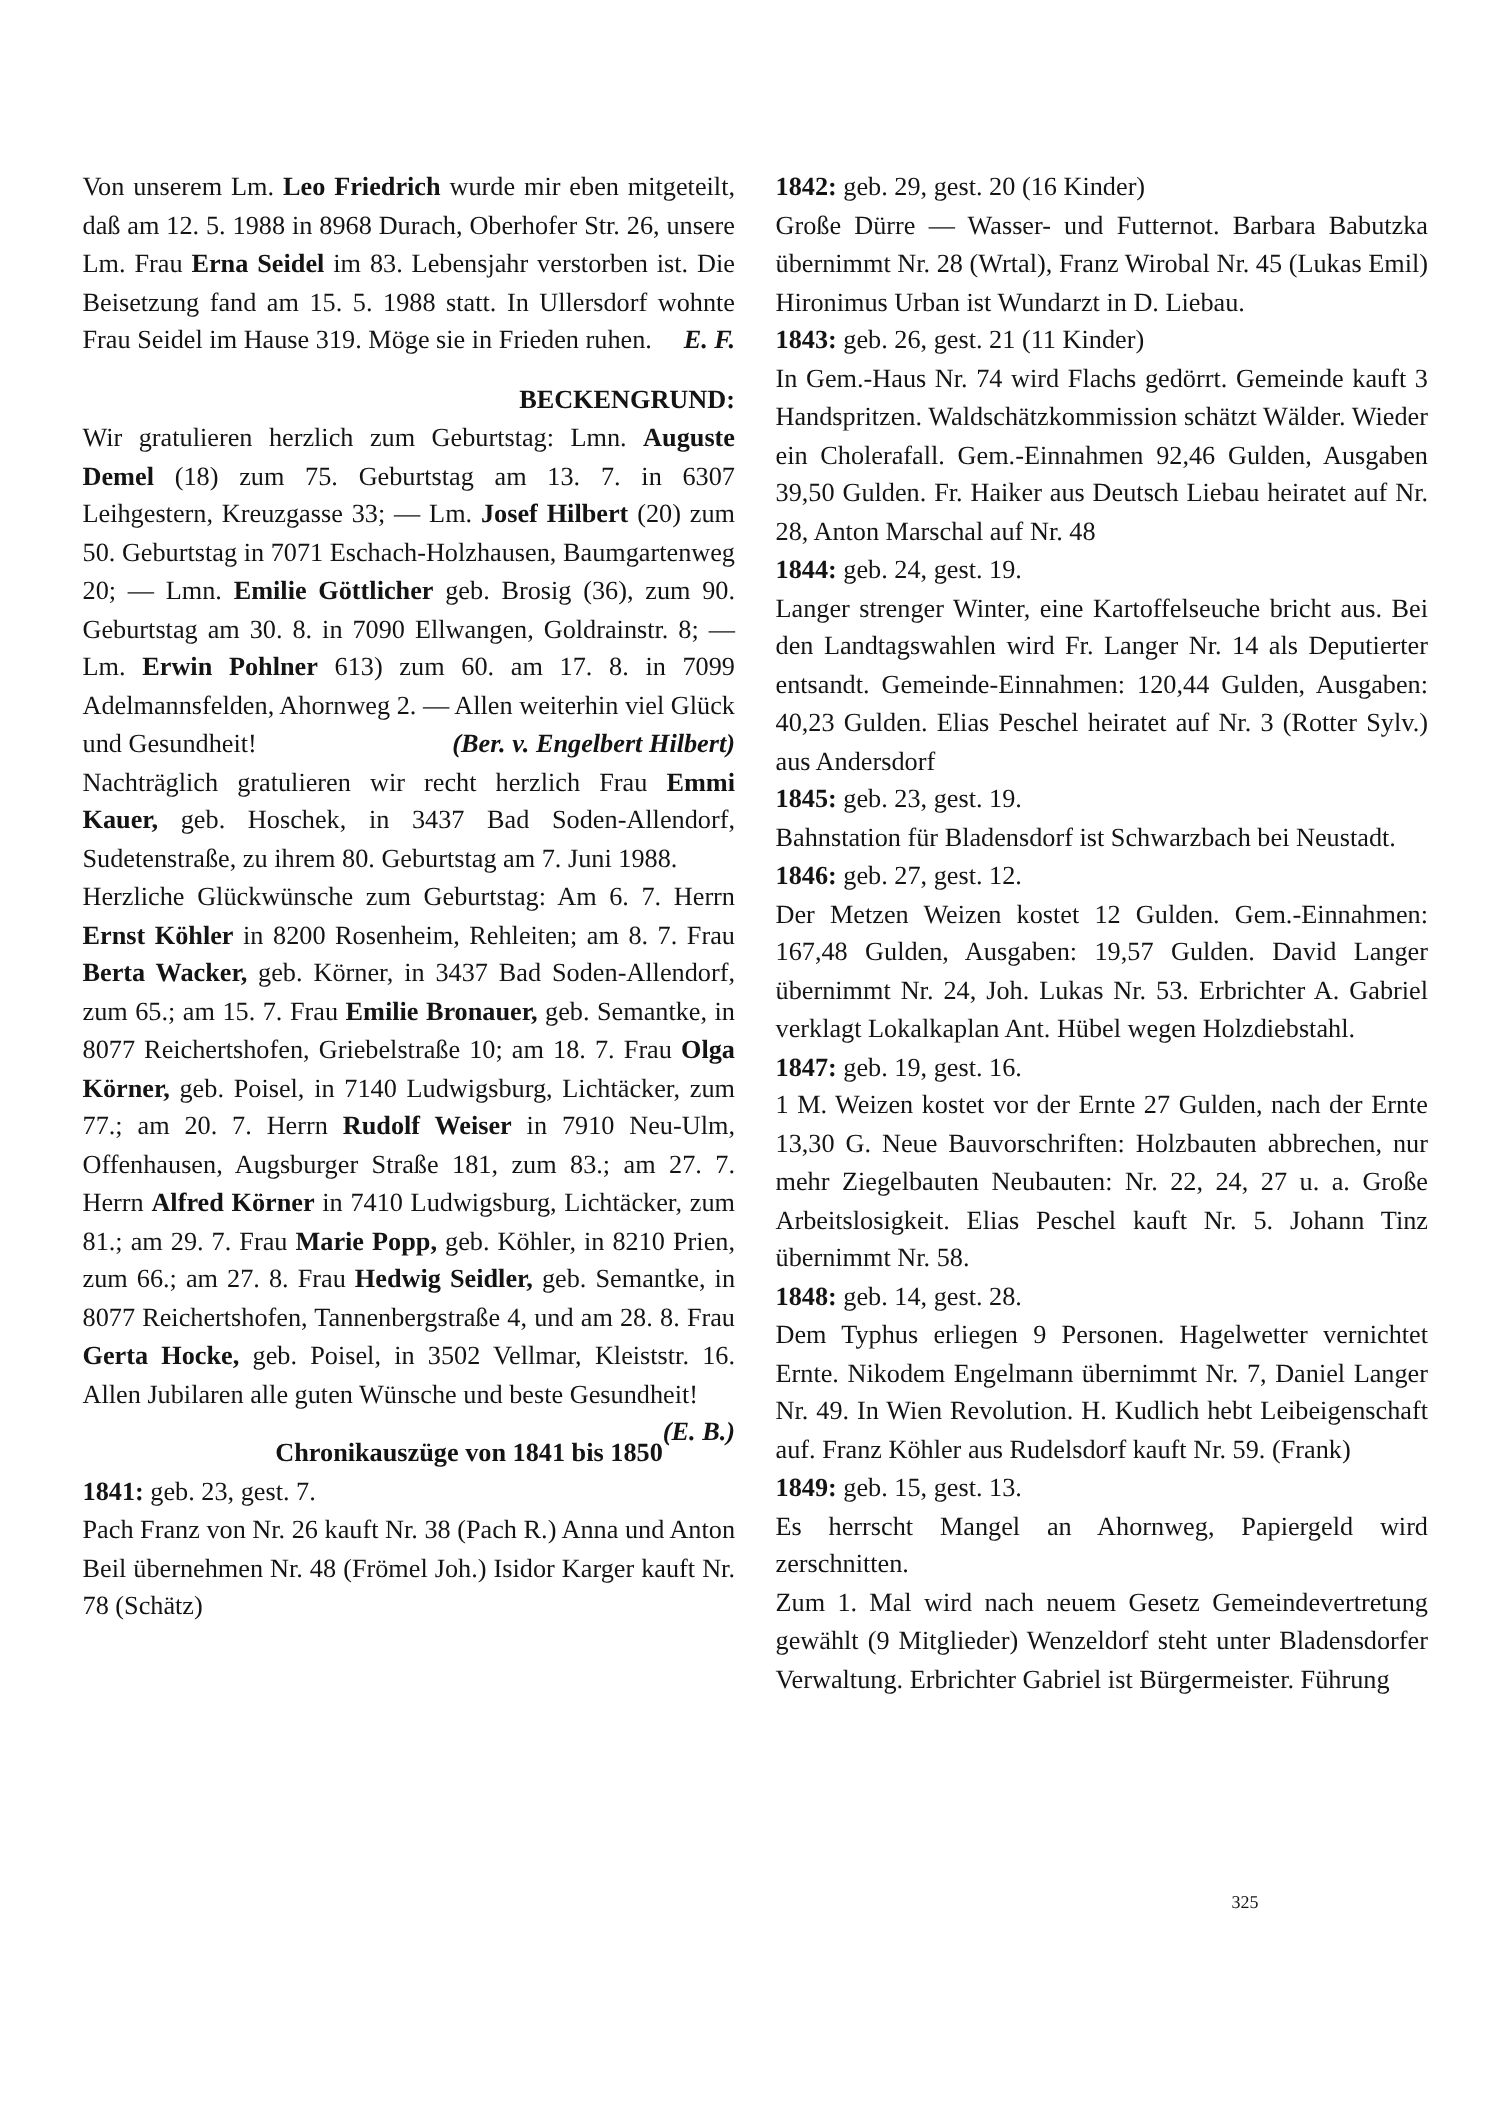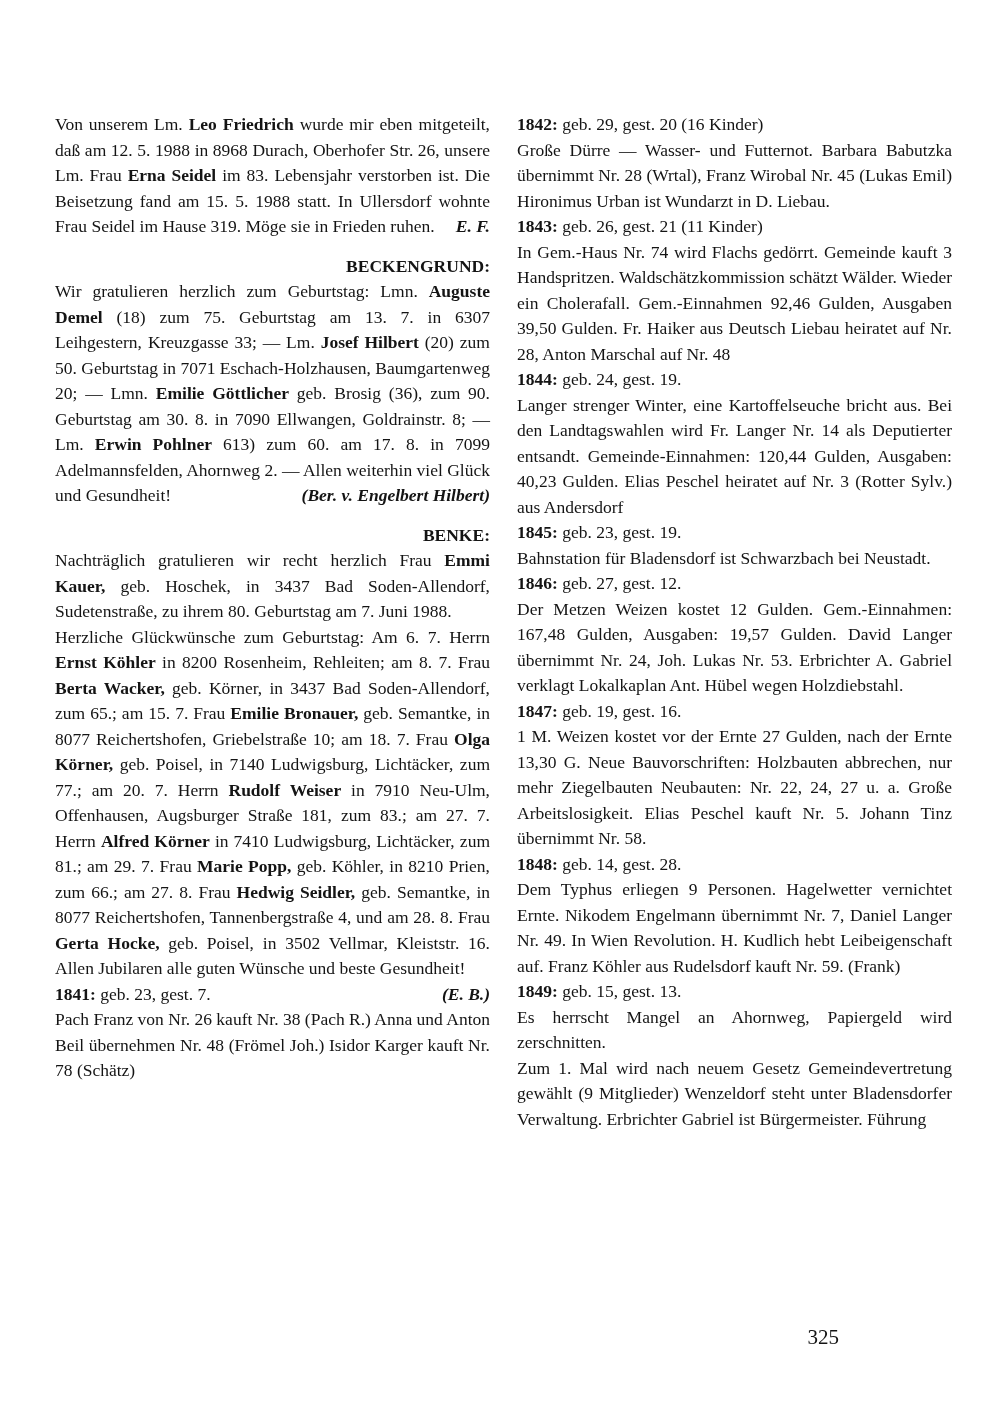--- a/index.html
+++ b/index.html
@@ -43,37 +43,37 @@
   }
   .signature {
     float: right;
     font-style: italic;
     font-weight: bold;
   }
   .bold { font-weight: bold; }
   .page-number {
     position: absolute;
     right: 50px;
-    top: 1325px;
-    font-size: 21px;
+    top: 1256px;
+    font-size: 12px;
     line-height: 25.5px;
   }
 </style>
 </head>
 <body>
 
 <div class="page">
   <div class="content">
     <div class="col" id="left-col">
         <p><span>Von unserem Lm. </span><span class="bold">Leo Friedrich</span><span> wurde mir eben mitgeteilt, daß am 12. 5. 1988 in 8968 Durach, Oberhofer Str. 26, unsere Lm. Frau </span><span class="bold">Erna Seidel</span><span> im 83. Lebensjahr verstorben ist. Die Beisetzung fand am 15. 5. 1988 statt. In Ullersdorf wohnte Frau Seidel im Hause 319. Möge sie in Frieden ruhen.</span><span class="signature">E. F.</span></p>
         <h3>BECKENGRUND:</h3>
         <p><span>Wir gratulieren herzlich zum Geburtstag: Lmn. </span><span class="bold">Auguste Demel</span><span> (18) zum 75. Geburtstag am 13. 7. in 6307 Leihgestern, Kreuzgasse 33; — Lm. </span><span class="bold">Josef Hilbert</span><span> (20) zum 50. Geburtstag in 7071 Eschach-Holzhausen, Baumgartenweg 20; — Lmn. </span><span class="bold">Emilie Göttlicher</span><span> geb. Brosig (36), zum 90. Geburtstag am 30. 8. in 7090 Ellwangen, Goldrainstr. 8; — Lm. </span><span class="bold">Erwin Pohlner</span><span> 613) zum 60. am 17. 8. in 7099 Adelmannsfelden, Ahornweg 2. — Allen weiterhin viel Glück und Gesundheit!</span><span class="signature">(Ber. v. Engelbert Hilbert)</span></p>
-        <h3>BENKE:</h3>
         <p><span>Nachträglich gratulieren wir recht herzlich Frau </span><span class="bold">Emmi Kauer,</span><span> geb. Hoschek, in 3437 Bad Soden-Allendorf, Sudetenstraße, zu ihrem 80. Geburtstag am 7. Juni 1988.</span></p>
         <p><span>Herzliche Glückwünsche zum Geburtstag: Am 6. 7. Herrn </span><span class="bold">Ernst Köhler</span><span> in 8200 Rosenheim, Rehleiten; am 8. 7. Frau </span><span class="bold">Berta Wacker,</span><span> geb. Körner, in 3437 Bad Soden-Allendorf, zum 65.; am 15. 7. Frau </span><span class="bold">Emilie Bronauer,</span><span> geb. Semantke, in 8077 Reichertshofen, Griebelstraße 10; am 18. 7. Frau </span><span class="bold">Olga Körner,</span><span> geb. Poisel, in 7140 Ludwigsburg, Lichtäcker, zum 77.; am 20. 7. Herrn </span><span class="bold">Rudolf Weiser</span><span> in 7910 Neu-Ulm, Offenhausen, Augsburger Straße 181, zum 83.; am 27. 7. Herrn </span><span class="bold">Alfred Körner</span><span> in 7410 Ludwigsburg, Lichtäcker, zum 81.; am 29. 7. Frau </span><span class="bold">Marie Popp,</span><span> geb. Köhler, in 8210 Prien, zum 66.; am 27. 8. Frau </span><span class="bold">Hedwig Seidler,</span><span> geb. Semantke, in 8077 Reichertshofen, Tannenbergstraße 4, und am 28. 8. Frau </span><span class="bold">Gerta Hocke,</span><span> geb. Poisel, in 3502 Vellmar, Kleiststr. 16. Allen Jubilaren alle guten Wünsche und beste Gesundheit!</span><span class="signature">(E. B.)</span></p>
+        <h3>Chronikauszüge von 1841 bis 1850</h3>
         <p><span class="bold">1841:</span><span> geb. 23, gest. 7.</span></p>
         <p><span>Pach Franz von Nr. 26 kauft Nr. 38 (Pach R.) Anna und Anton Beil übernehmen Nr. 48 (Frömel Joh.) Isidor Karger kauft Nr. 78 (Schätz)</span></p>
       </div>
     <div class="col" id="right-col">
         <p><span class="bold">1842:</span><span> geb. 29, gest. 20 (16 Kinder)</span></p>
         <p><span>Große Dürre — Wasser- und Futternot. Barbara Babutzka übernimmt Nr. 28 (Wrtal), Franz Wirobal Nr. 45 (Lukas Emil) Hironimus Urban ist Wundarzt in D. Liebau.</span></p>
         <p><span class="bold">1843:</span><span> geb. 26, gest. 21 (11 Kinder)</span></p>
         <p><span>In Gem.-Haus Nr. 74 wird Flachs gedörrt. Gemeinde kauft 3 Handspritzen. Waldschätzkommission schätzt Wälder. Wieder ein Cholerafall. Gem.-Einnahmen 92,46 Gulden, Ausgaben 39,50 Gulden. Fr. Haiker aus Deutsch Liebau heiratet auf Nr. 28, Anton Marschal auf Nr. 48</span></p>
         <p><span class="bold">1844:</span><span> geb. 24, gest. 19.</span></p>
         <p><span>Langer strenger Winter, eine Kartoffelseuche bricht aus. Bei den Landtagswahlen wird Fr. Langer Nr. 14 als Deputierter entsandt. Gemeinde-Einnahmen: 120,44 Gulden, Ausgaben: 40,23 Gulden. Elias Peschel heiratet auf Nr. 3 (Rotter Sylv.) aus Andersdorf</span></p>

